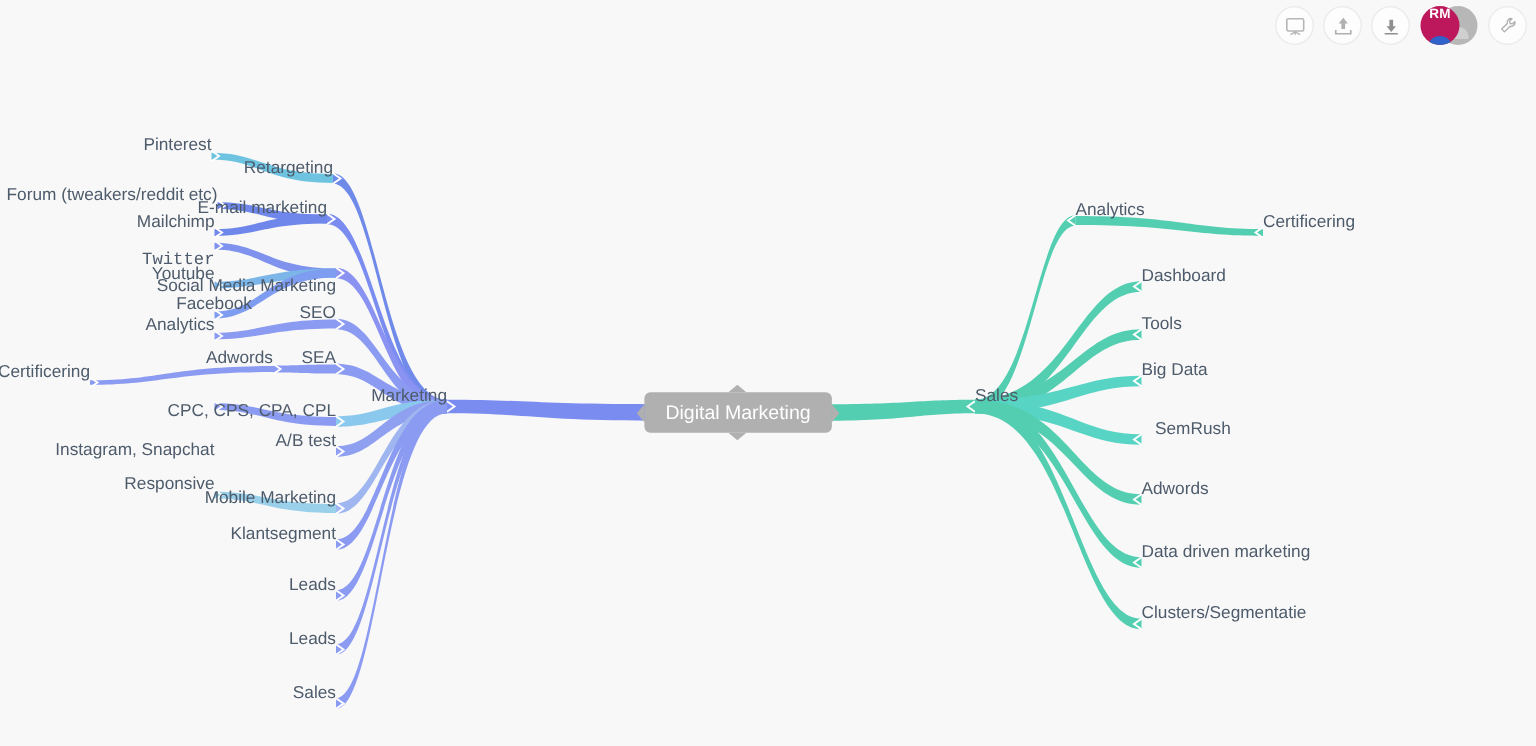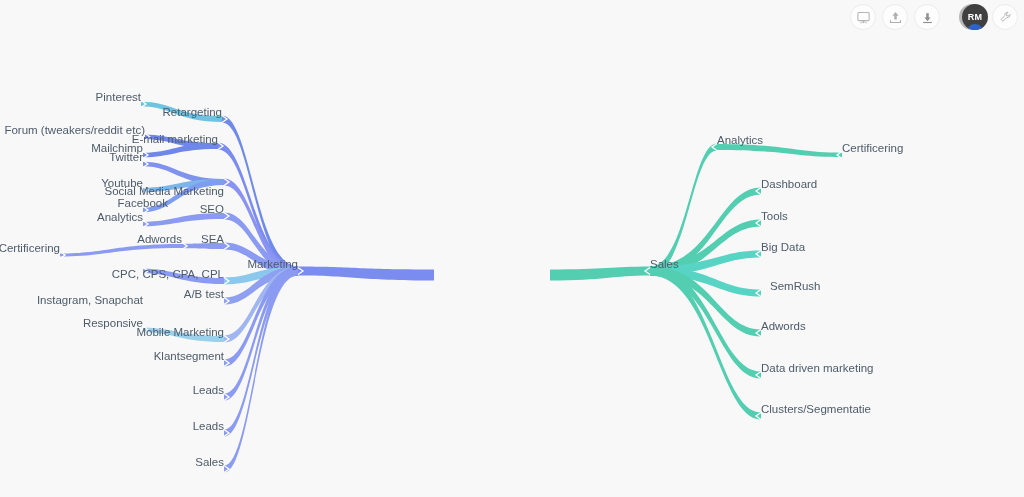--- a/index.html
+++ b/index.html
@@ -45,25 +45,25 @@
     position:absolute; left:13px; top:0;
     width:26px; height:26px; border-radius:50%;
     background:#b7b7b7;
     display:flex; align-items:center; justify-content:center;
   }
   .av-ghost-body {
     width:13px;height:8px;border-radius:7px 7px 0 0;background:#cfcfcf;
     margin-top:9px;
   }
   .avatar {
-    position:absolute; left:16px; top:0;
+    position:absolute; left:1px; top:0;
     width:26px; height:26px; border-radius:50%;
-    background:#404040;
+    background:#be185d;
     overflow:hidden;
-    display:flex; align-items:center; justify-content:center;
+    display:flex; align-items:flex-start; justify-content:center;
   }
   .av-initials {
     position:relative; z-index:2;
     color:#fff; font-size:9px; font-weight:bold;
     letter-spacing:.2px;
     margin-bottom:1px;
   }
   .av-shoulder {
     position:absolute; bottom:-5px; left:50%;
     transform:translateX(-50%);
@@ -326,28 +326,29 @@
       </div>
     </div>
 
     <div class="tb-btn">
       <svg width="15" height="15" viewBox="0 0 24 24">
         <path d="M16 4 a4 4 0 0 0 -5 5 L5 15 l3 3 6-6 a4 4 0 0 0 5-5 l-2.5 2.5 -2.5 -0.5 -0.5 -2.5 Z" fill="none" stroke="#b0b0b0" stroke-width="1.5" stroke-linejoin="round"></path>
       </svg>
     </div>
   </div>
 
+<div class="root" style="left: 492px; top: 275px;">Digital Marketing<div class="root-nub nub-t"></div><div class="root-nub nub-b"></div><div class="root-nub nub-l"></div><div class="root-nub nub-r"></div></div>
     <div class="node anchor-right" style="left: 298px; top: 265px;">Marketing</div>
     <div class="node anchor-right" style="left: 222px; top: 113px;">Retargeting</div>
     <div class="node anchor-right" style="left: 141px; top: 98px;">Pinterest</div>
     <div class="node anchor-right" style="left: 218px; top: 140px;">E-mail marketing</div>
     <div class="node anchor-right" style="left: 145px; top: 131px;">Forum (tweakers/reddit etc)</div>
     <div class="node anchor-right" style="left: 143px; top: 149px;">Mailchimp</div>
     <div class="node anchor-right" style="left: 224px; top: 192px;">Social Media Marketing</div>
-    <div class="node anchor-right" style="left: 143px; top: 158px;">Twitter</div>
+    <div class="node anchor-right" style="left: 143px; top: 174px; font-family: Liberation Mono, monospace;">Twitter</div>
     <div class="node anchor-right" style="left: 143px; top: 184px;">Youtube</div>
     <div class="node anchor-right" style="left: 143px; top: 204px; margin-left: 25px;">Facebook</div>
     <div class="node anchor-right" style="left: 224px; top: 210px;">SEO</div>
     <div class="node anchor-right" style="left: 143px; top: 218px;">Analytics</div>
     <div class="node anchor-right" style="left: 224px; top: 240px;">SEA</div>
     <div class="node anchor-right" style="left: 182px; top: 240px;">Adwords</div>
     <div class="node anchor-right" style="left: 60px; top: 249px;">Certificering</div>
     <div class="node anchor-right" style="left: 224px; top: 275px;">CPC, CPS, CPA, CPL</div>
     <div class="node anchor-right" style="left: 143px; top: 265px; margin-top: 36px;">Instagram, Snapchat</div>
     <div class="node anchor-right" style="left: 224px; top: 295px;">A/B test</div>

